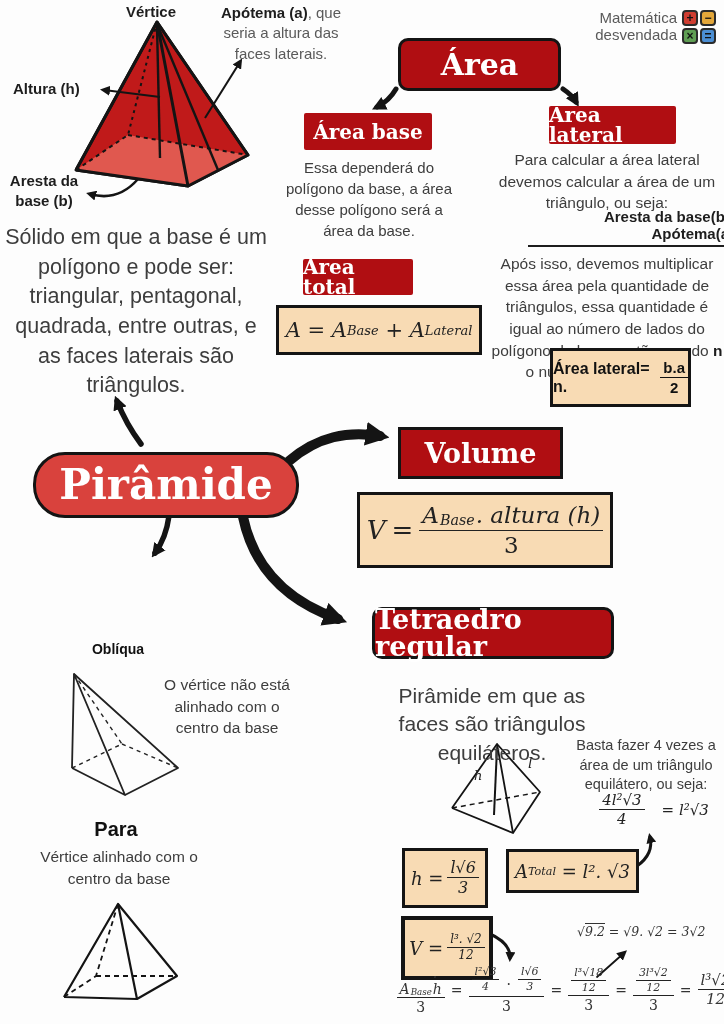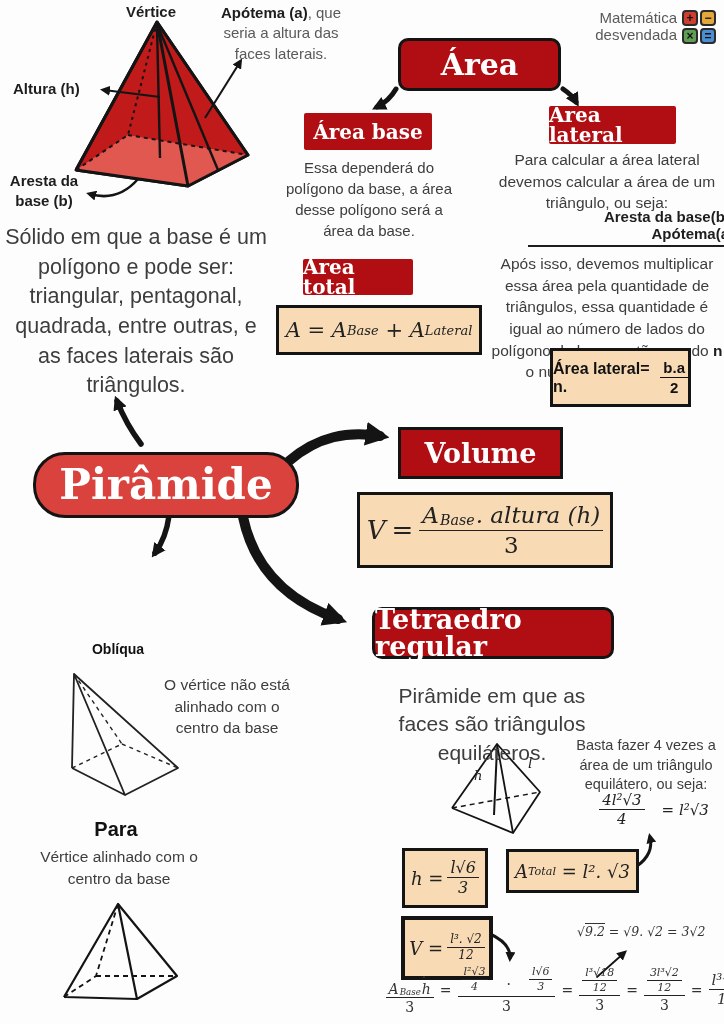--- a/index.html
+++ b/index.html
@@ -12,21 +12,21 @@
           font-family:"DejaVu Serif",serif;font-weight:bold;line-height:1;}
   .bordered{border:3px solid #141414;border-radius:10px;}
   
   .tanbox{position:absolute;background:#f8dbb4;border:3px solid #141414;display:flex;align-items:center;justify-content:center;
           font-family:"DejaVu Serif",serif;color:#222;}
   .mi{font-style:italic;font-family:"DejaVu Serif",serif;}
   sub{font-size:0.62em;}
   .frac{display:inline-flex;flex-direction:column;align-items:center;vertical-align:middle;line-height:1.15;}
   .frac>.num{border-bottom:1.6px solid #222;padding:0 3px;display:inline-flex;align-items:flex-end;gap:1px;}
   .frac>.den{padding-top:1px;}
-  .prod{display:inline-flex;align-items:center;gap:18px;border-bottom:1.6px solid #222;padding:0 3px 2px 3px;}
+  .prod{display:inline-flex;align-items:center;gap:7px;border-bottom:1.6px solid #222;padding:0 3px 2px 3px;}
   .body-txt{line-height:1.4;color:#3d3d3d;}
   .bold{font-weight:bold;color:#1d1d1d;}
   .gray{color:#5a5a5a;}
   .over{border-top:1.4px solid #333;}
   .chain{display:flex;align-items:center;justify-content:center;gap:6px;color:#333;}
   .f-sm{font-size:11px;}
   
   .logo{display:grid;grid-template-columns:16px 16px;grid-template-rows:16px 16px;gap:2px;}
   .logo>div{border:2px solid #2b2b2b;border-radius:4px;display:flex;align-items:center;justify-content:center;
             font-weight:bold;font-size:12px;color:#111;line-height:1;}

